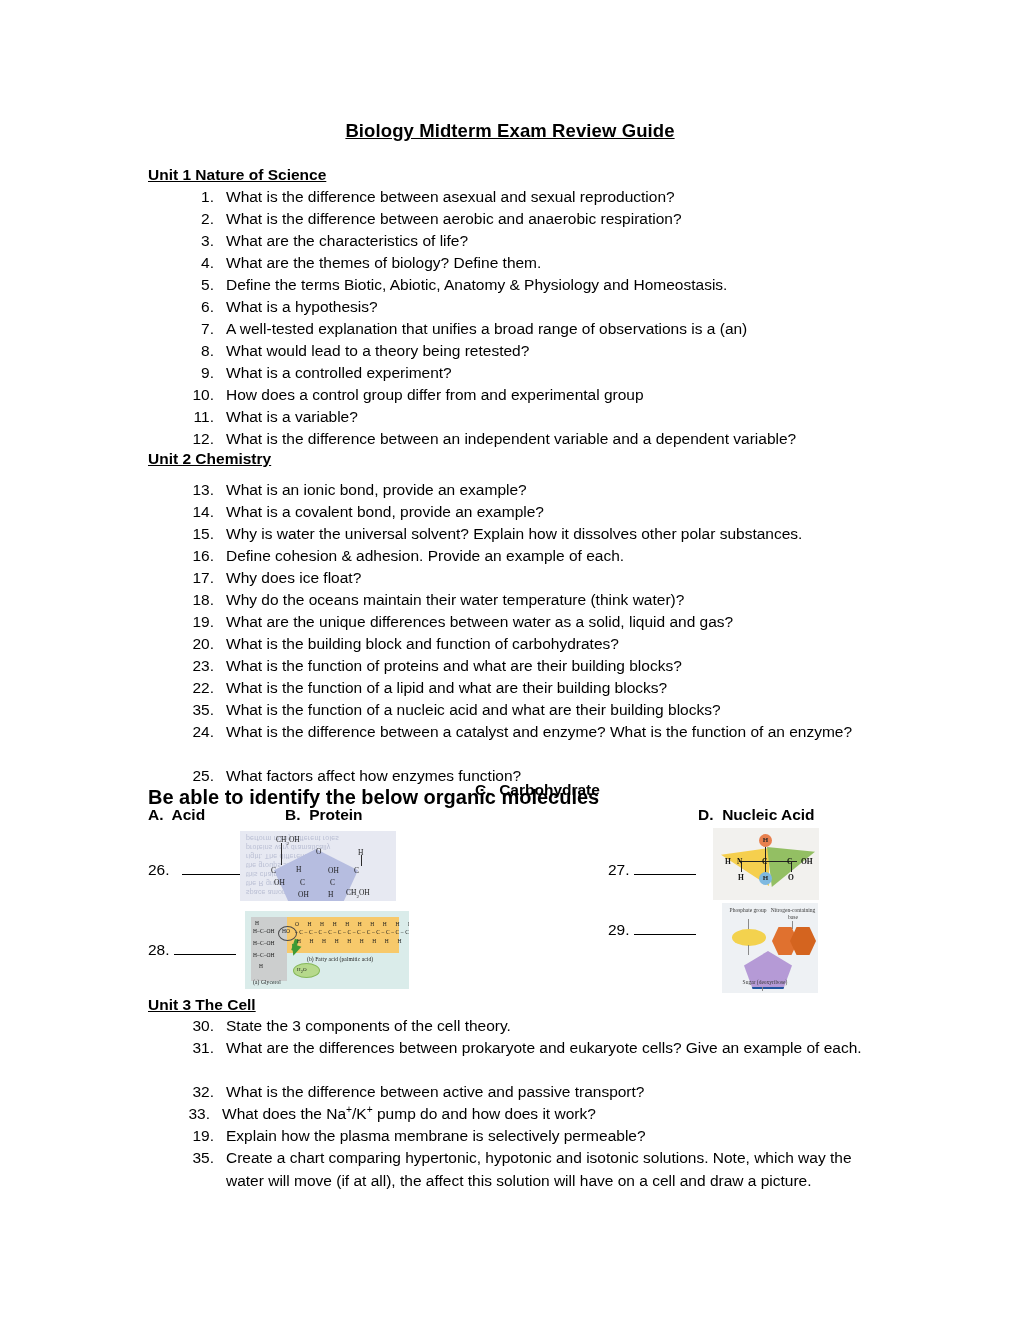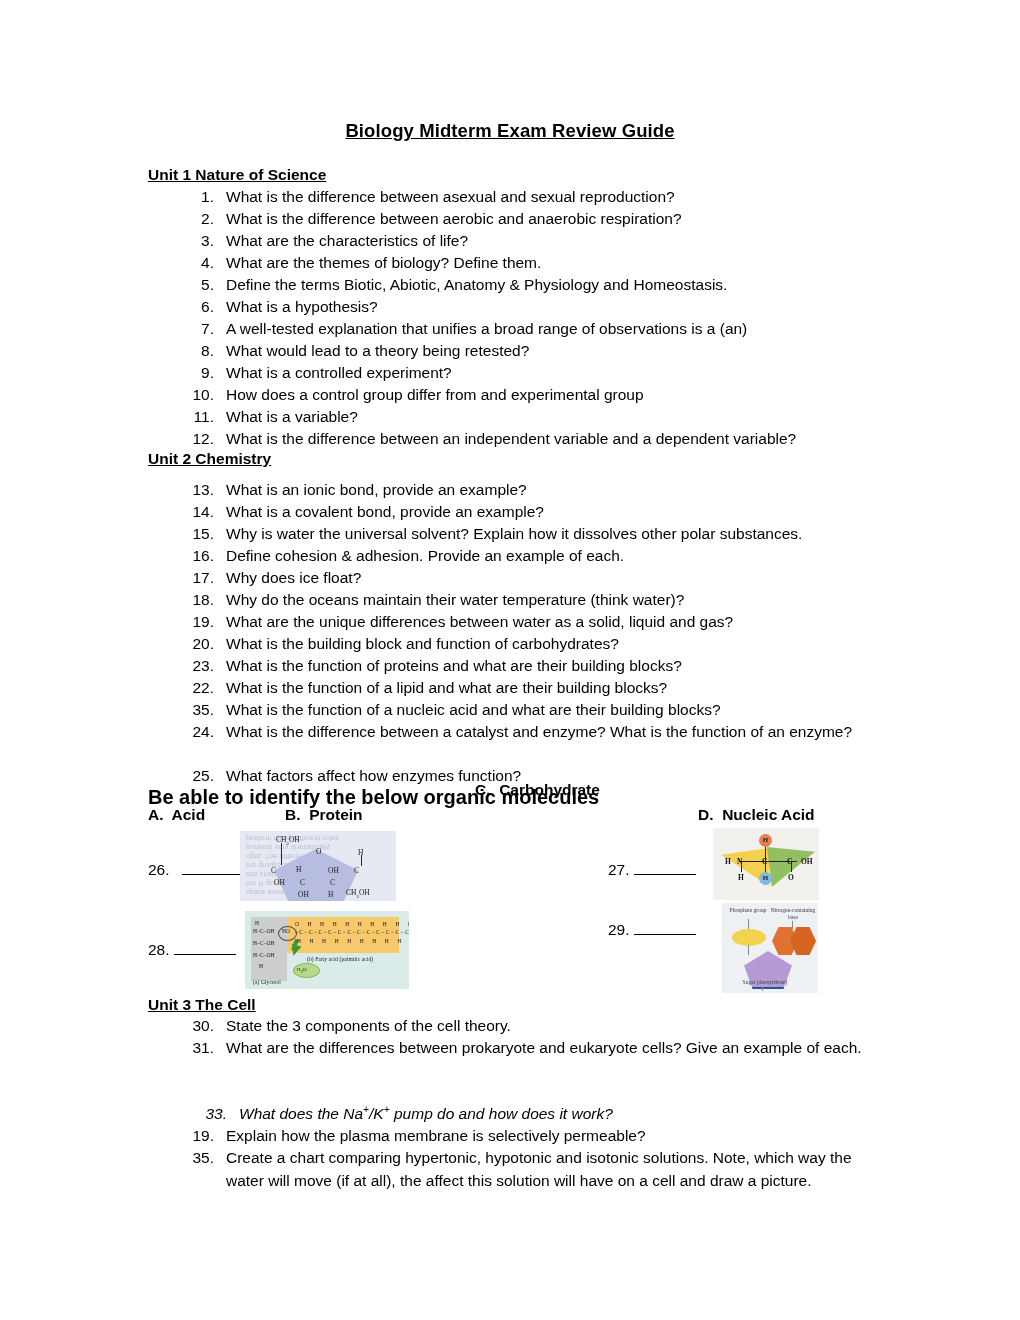--- a/index.html
+++ b/index.html
@@ -495,21 +495,25 @@
   </div>
 
   <div class="qitem" style="left:180px; top:1015px; width:700px;">
     <span class="qnum">30.</span>
     <span class="qtext">State the 3 components of the cell theory.</span>
   </div>
   <div class="qitem" style="left:180px; top:1037px; width:690px;">
     <span class="qnum">31.</span>
     <span class="qtext">What are the differences between prokaryote and eukaryote cells?  Give an example of each.</span>
   </div>
-  <div class="qitem" style="left:193px; top:1103px; width:700px;font-style:italic;">
+  <div class="qitem" style="left:180px; top:1081px; width:700px;">
+    <span class="qnum">32.</span>
+    <span class="qtext">What is the difference between active and passive transport?</span>
+  </div>
+  <div class="qitem" style="left:176px; top:1103px; width:700px;">
     <span class="qnum">33.</span>
     <span class="qtext" id="q33text">What does the Na<sup>+</sup>/K<sup>+</sup> pump do and how does it work?</span>
   </div>
   <div class="qitem" style="left:180px; top:1125px; width:700px;">
     <span class="qnum">19.</span>
     <span class="qtext">Explain how the plasma membrane is selectively permeable?</span>
   </div>
   <div class="qitem" style="left:180px; top:1147px; width:690px;">
     <span class="qnum">35.</span>
     <span class="qtext">Create a chart comparing hypertonic, hypotonic and isotonic solutions.  Note, which way the water will move (if at all), the affect this solution will have on a cell and draw a picture.</span>

